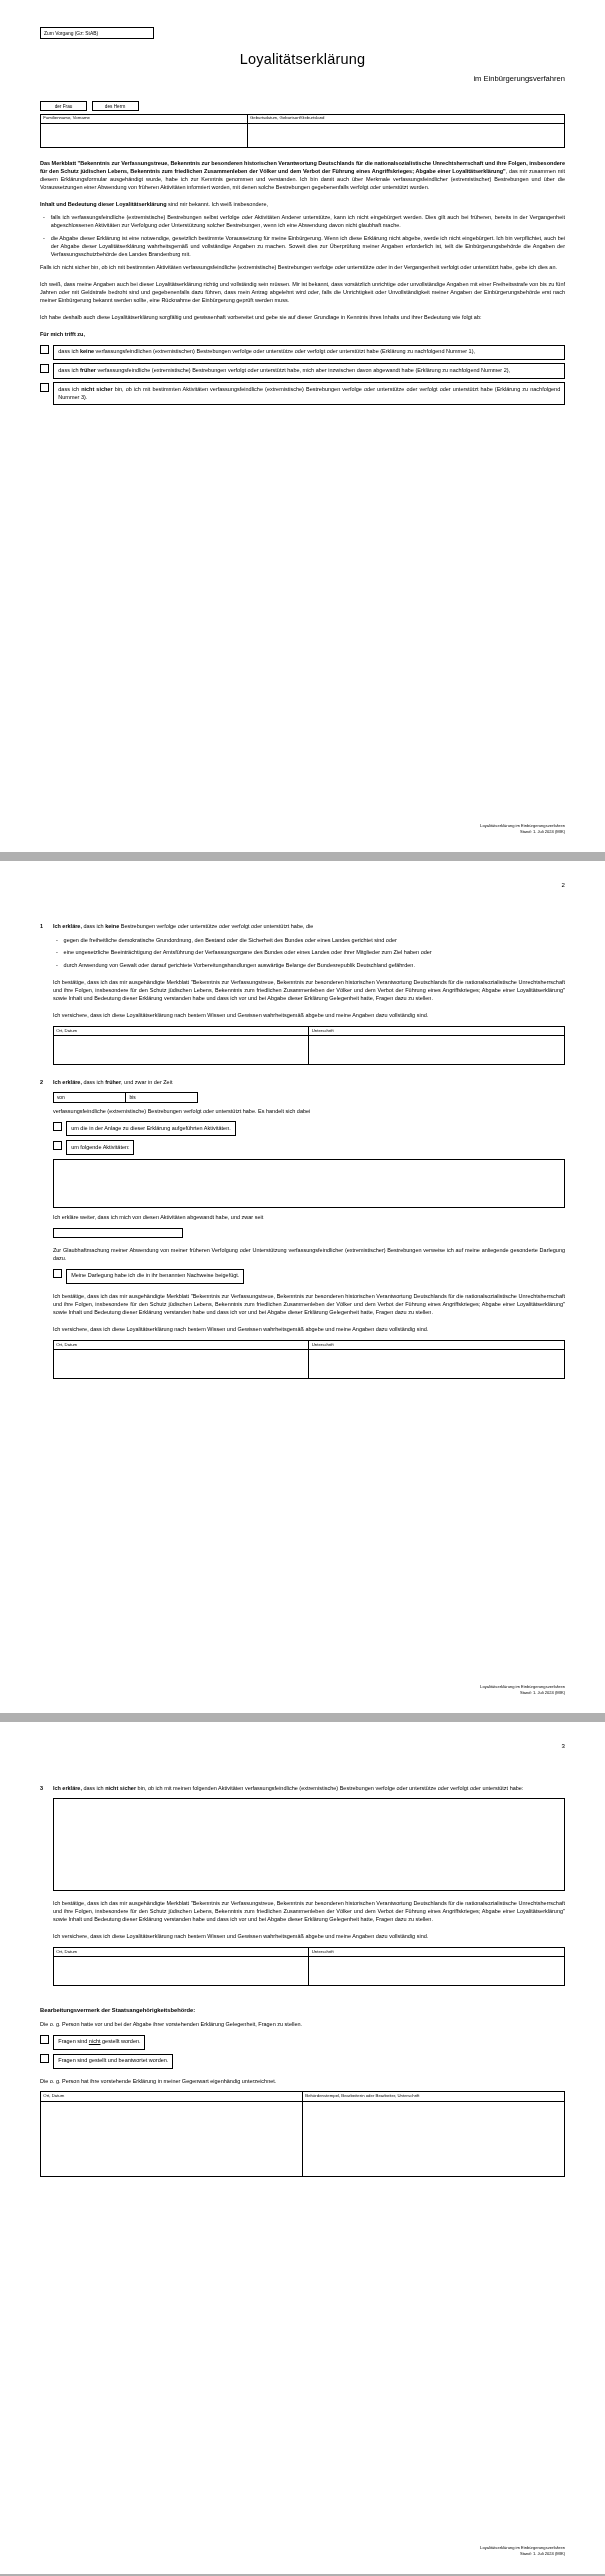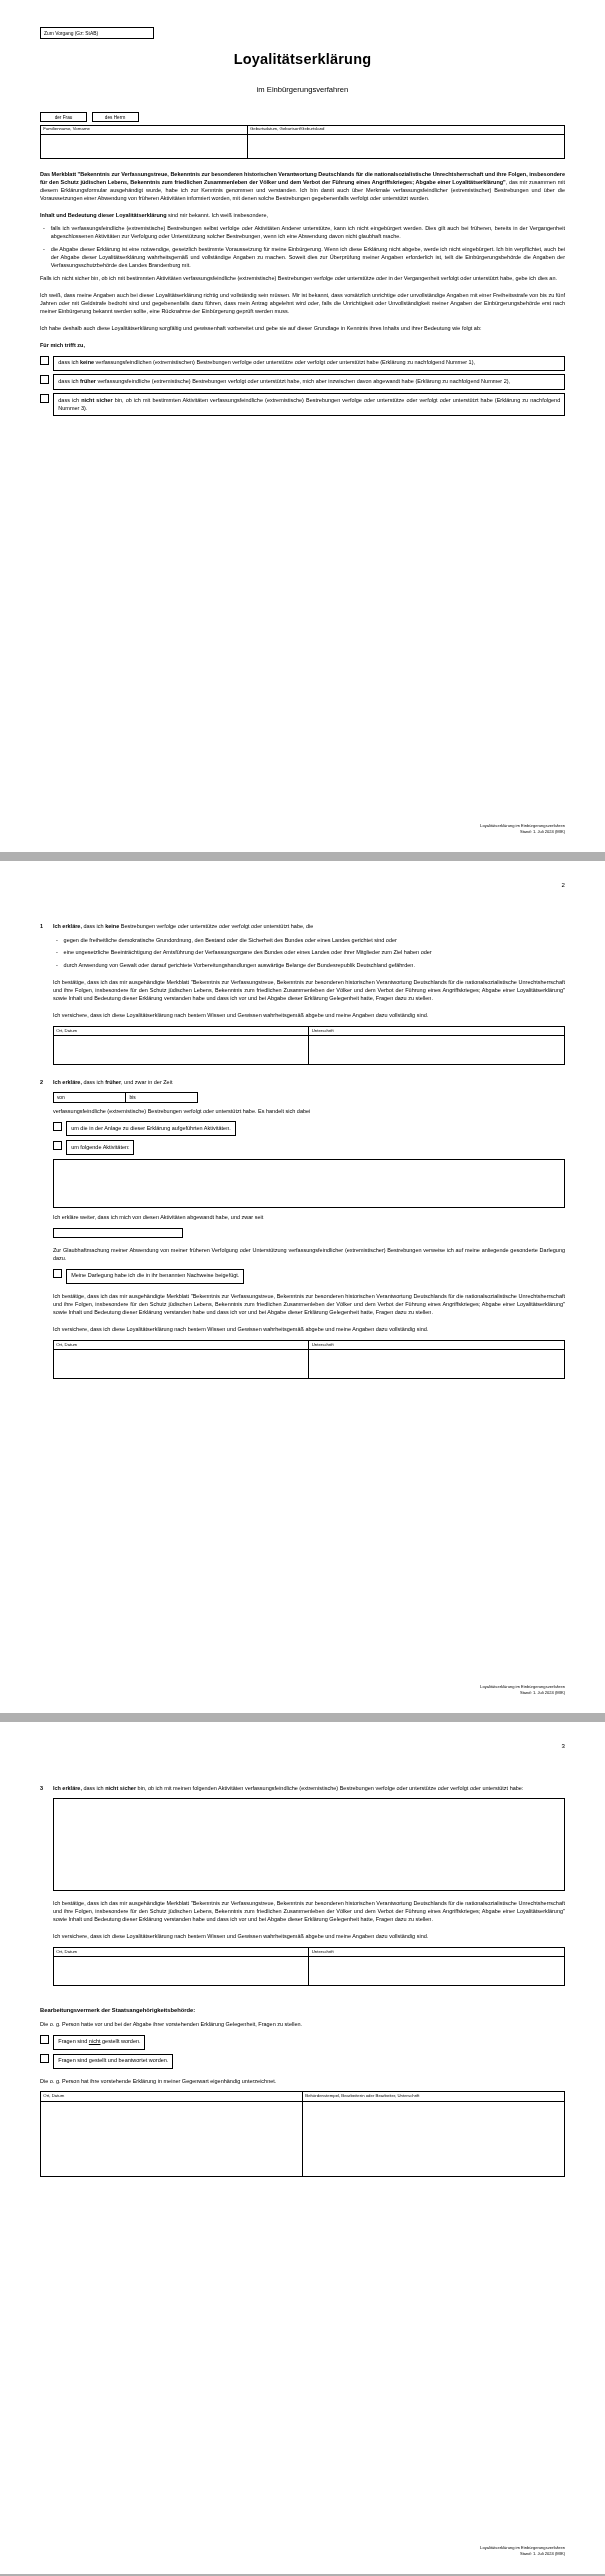--- a/index.html
+++ b/index.html
@@ -14,28 +14,28 @@
     line-height:1.45;
     color:#000;
   }
   .page1{height:852px;}
   .page2{height:852px;}
   .page3{height:852px;}
   .gap{height:9.1px;background:#b0b0b0;}
   .title{
     text-align:center;
     font-size:14.5px;
-    font-weight:bold;
+    font-weight:normal;
     margin:0;
     letter-spacing:0.2px;
   }
   .subtitle{
-    text-align:center;
+    text-align:right;
     font-size:7.6px;
-    margin-top:14px;
+    margin-top:3px;
     margin-bottom:0;
   }
   .vorgang-box{
     border:0.8px solid #000;
     width:114px;
     height:11.4px;
     font-size:4.9px;
     padding:1.5px 3px;
     box-sizing:border-box;
     margin-bottom:10.7px;

